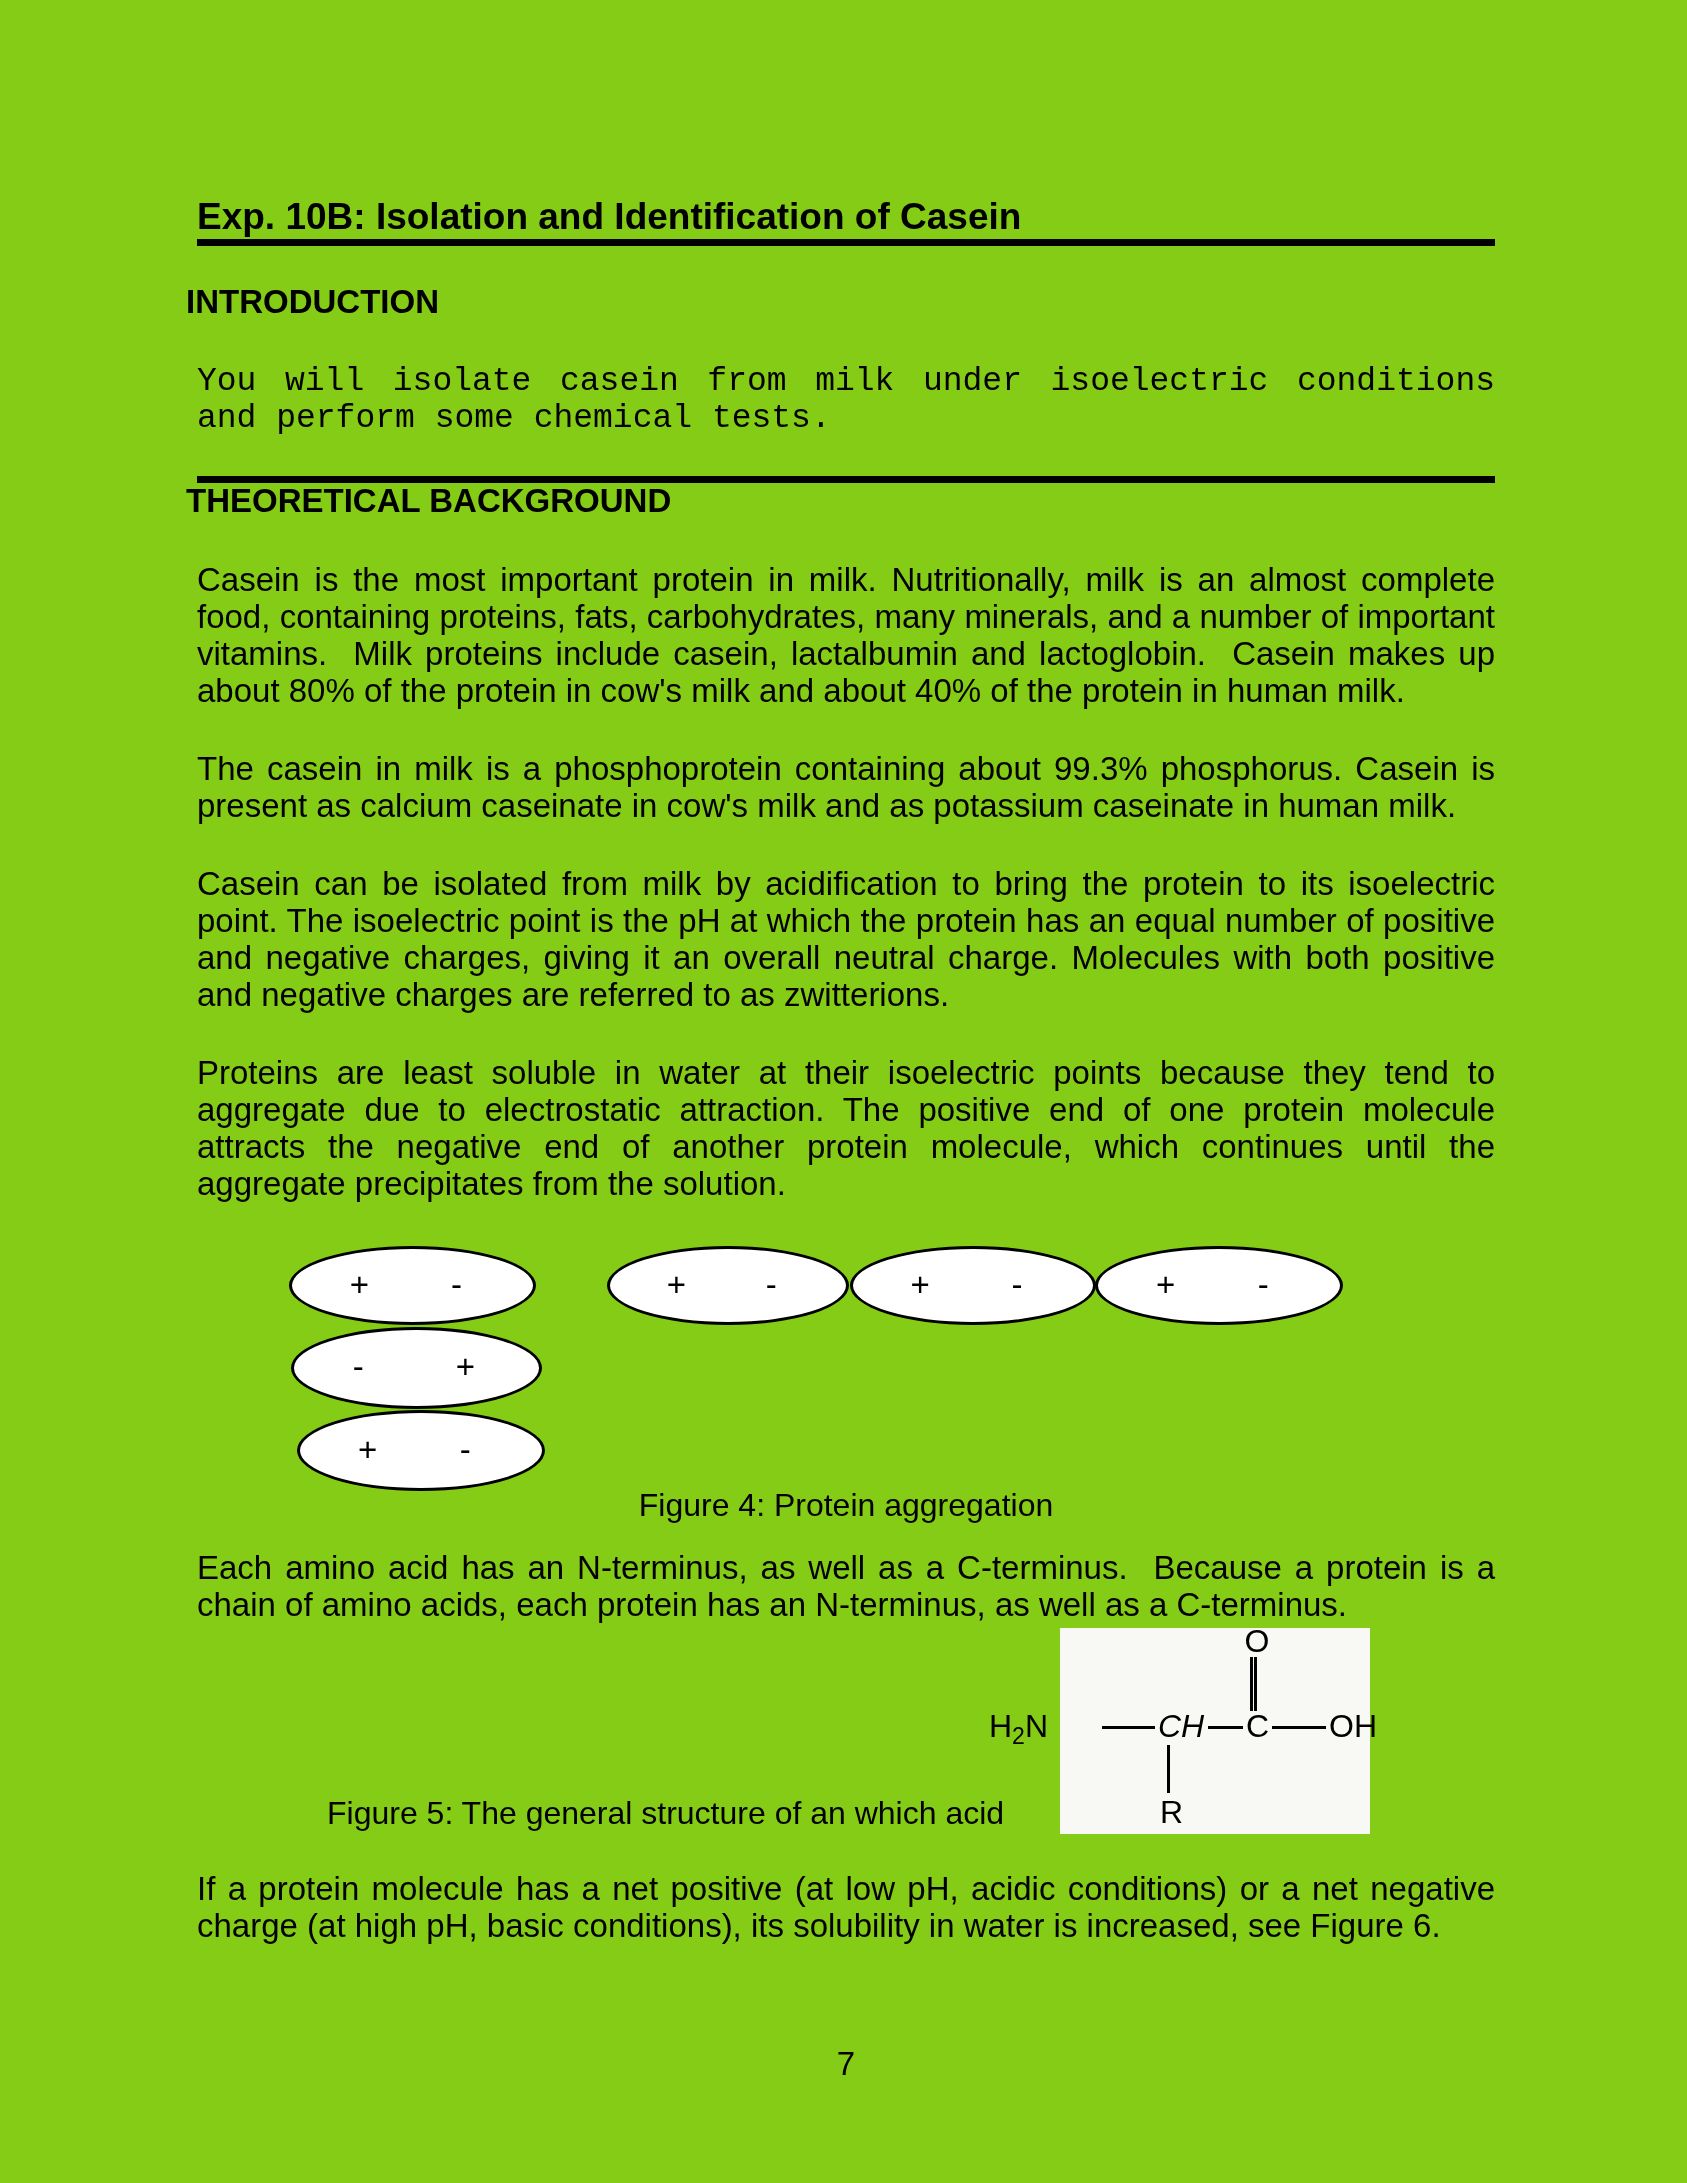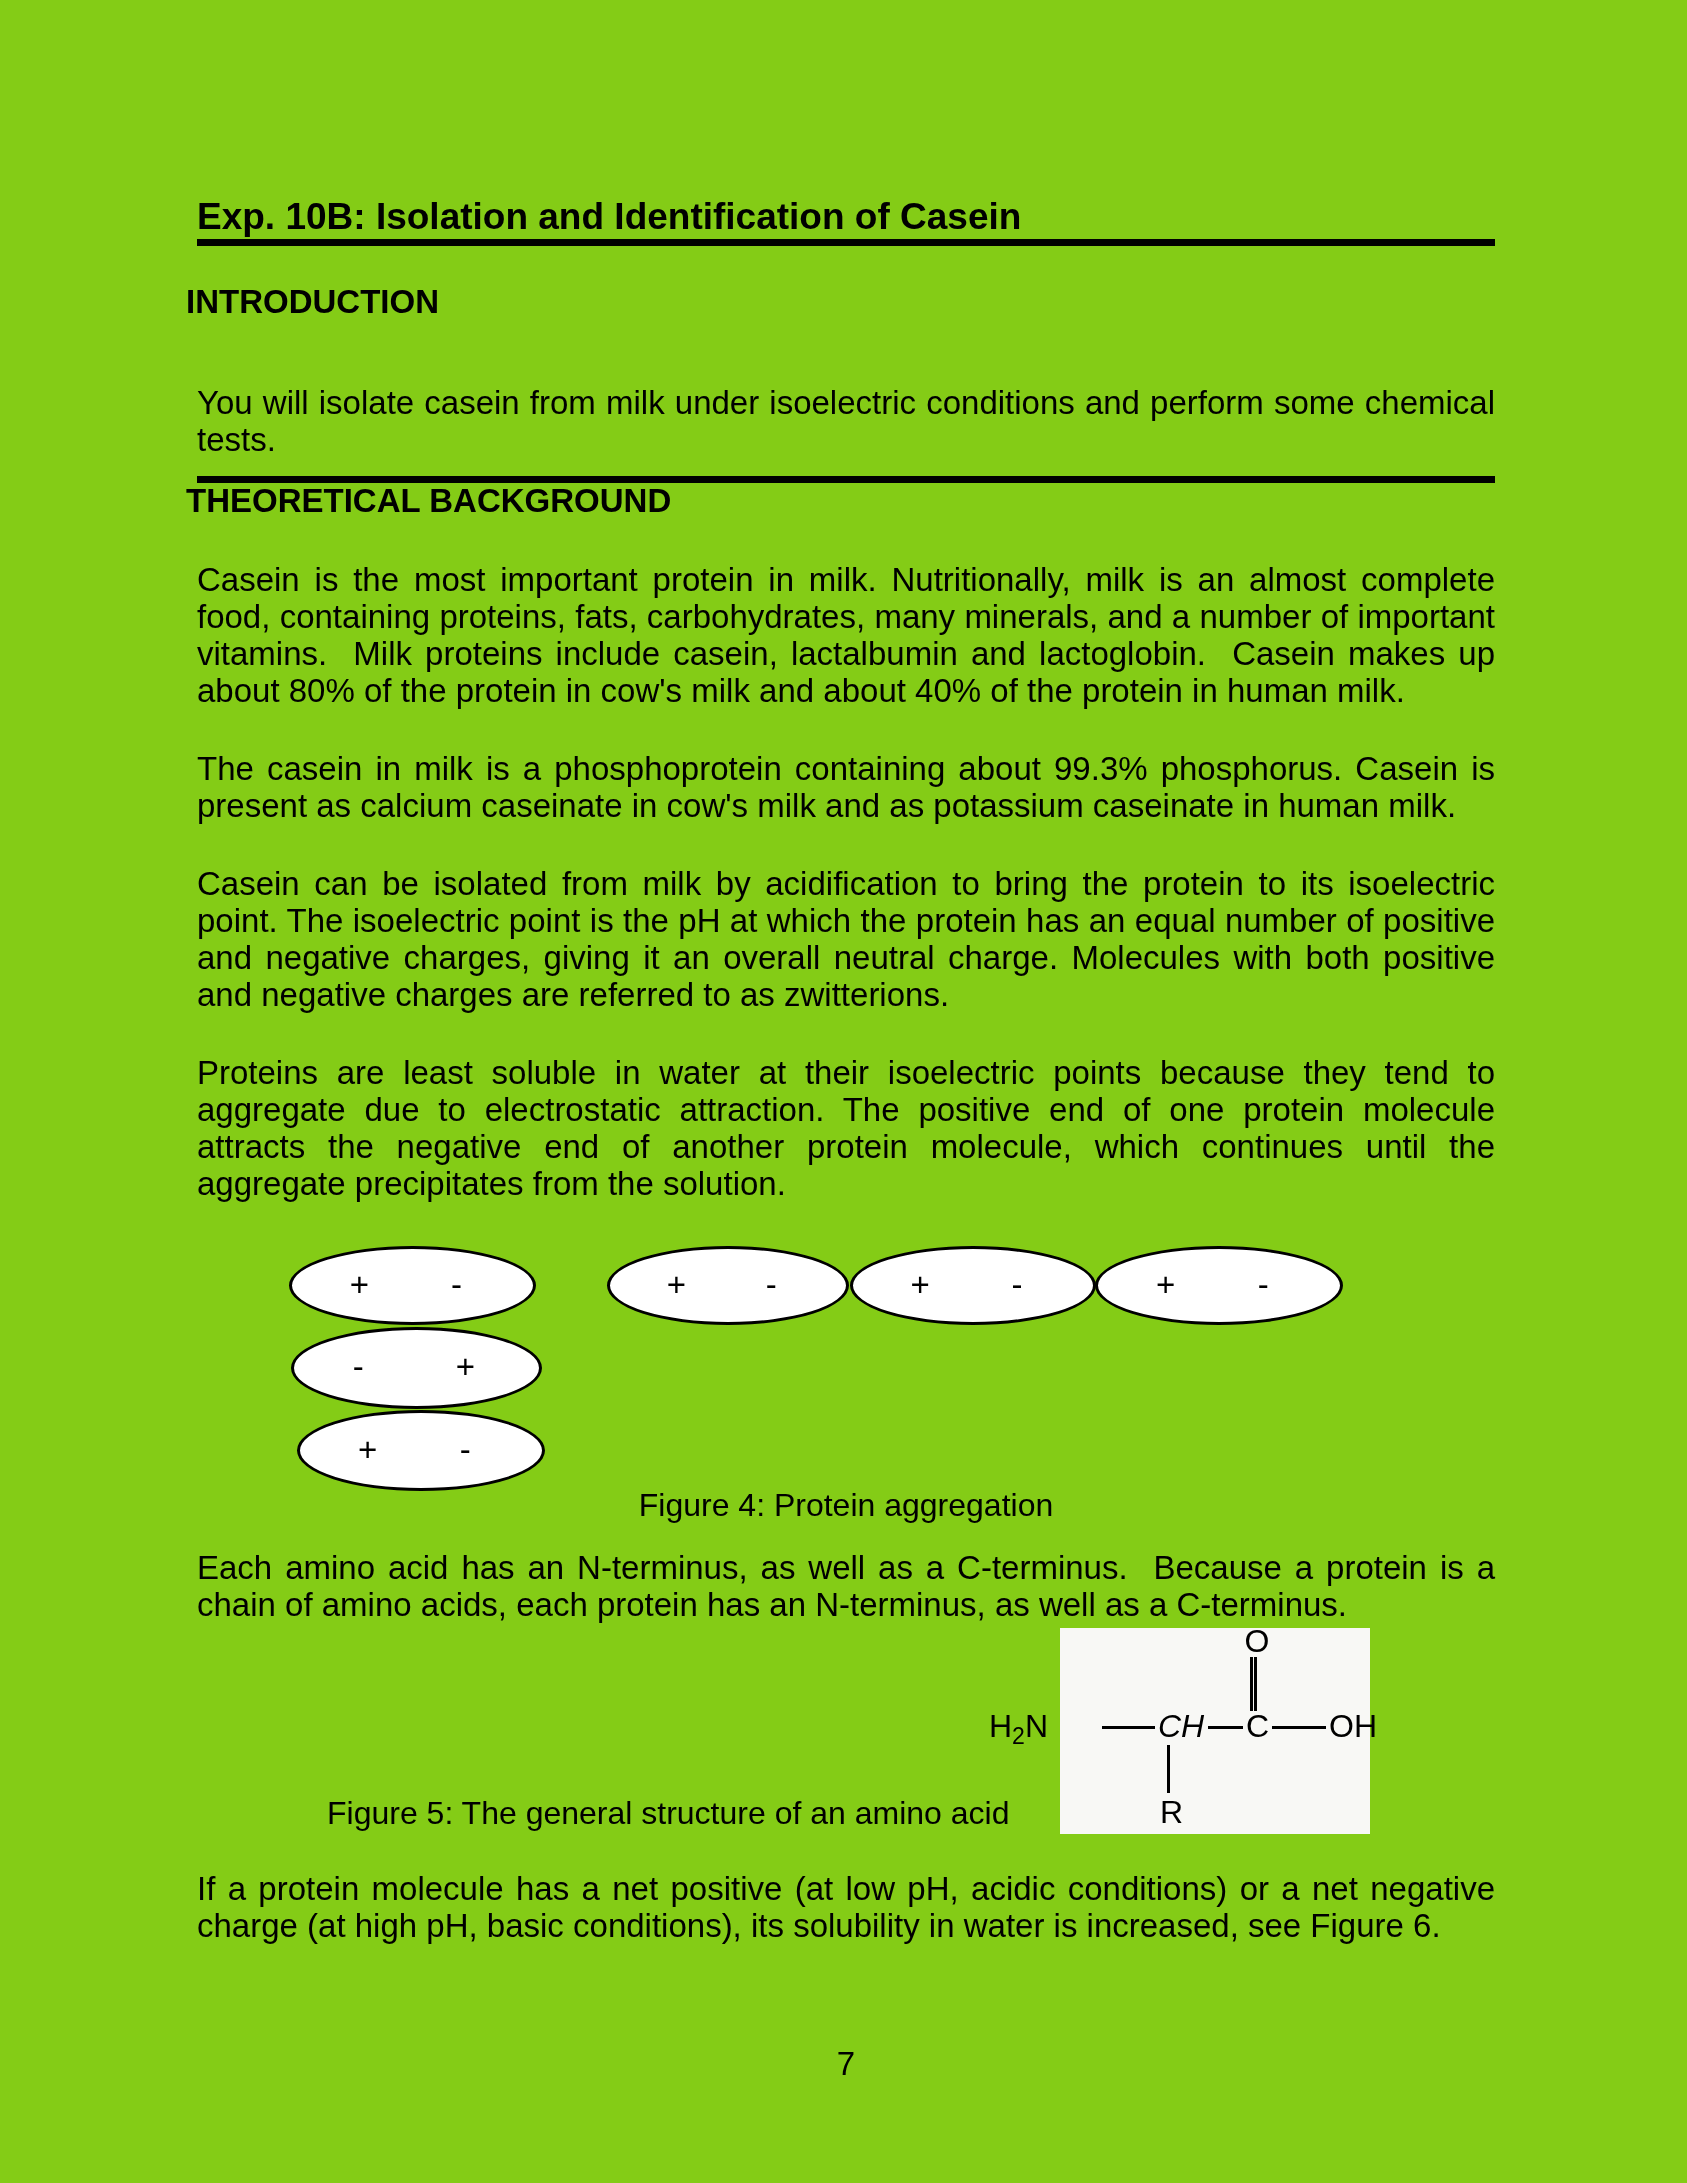--- a/index.html
+++ b/index.html
@@ -33,21 +33,21 @@
     white-space: nowrap;
   }
   .h-intro { top: 283px; }
   .h-background { top: 482px; }
   .para {
     position: absolute;
     left: 197px; width: 1298px;
     font-size: 33px; line-height: 37px;
     text-align: justify;
   }
-  .p-intro { top: 384px; }
+  .p-intro { top: 363px; font-family: Liberation Mono, monospace; }
   .p-milk { top: 561px; }
   .p-phospho { top: 750px; }
   .p-isolate { top: 865px; }
   .p-soluble { top: 1054px; }
   .p-terminus { top: 1549px; }
   .p-charge { top: 1870px; }
 
   
   .ellipse {
     position: absolute;
@@ -178,20 +178,20 @@
   <div class="dbond"></div>
   <div class="atom a-amine"><span>H</span><span class="sub2">2</span><span>N</span></div>
   <div class="bond-h b1"></div>
   <div class="atom a-ch">CH</div>
   <div class="bond-h b2"></div>
   <div class="atom a-carbon">C</div>
   <div class="bond-h b3"></div>
   <div class="atom a-hydroxyl">OH</div>
   <div class="bond-v"></div>
   <div class="atom a-r">R</div>
-  <div class="fig5-caption">Figure 5: The general structure of an amino acid</div>
+  <div class="fig5-caption">Figure 5: The general structure of an which acid</div>
 
   <div class="para p-charge">If a protein molecule has a net positive (at low pH, acidic conditions) or a net negative charge (at high pH, basic conditions), its solubility in water is increased, see Figure 6.</div>
 
   <div class="page-number">7</div>
 
 </div>
 
 
 </body></html>

